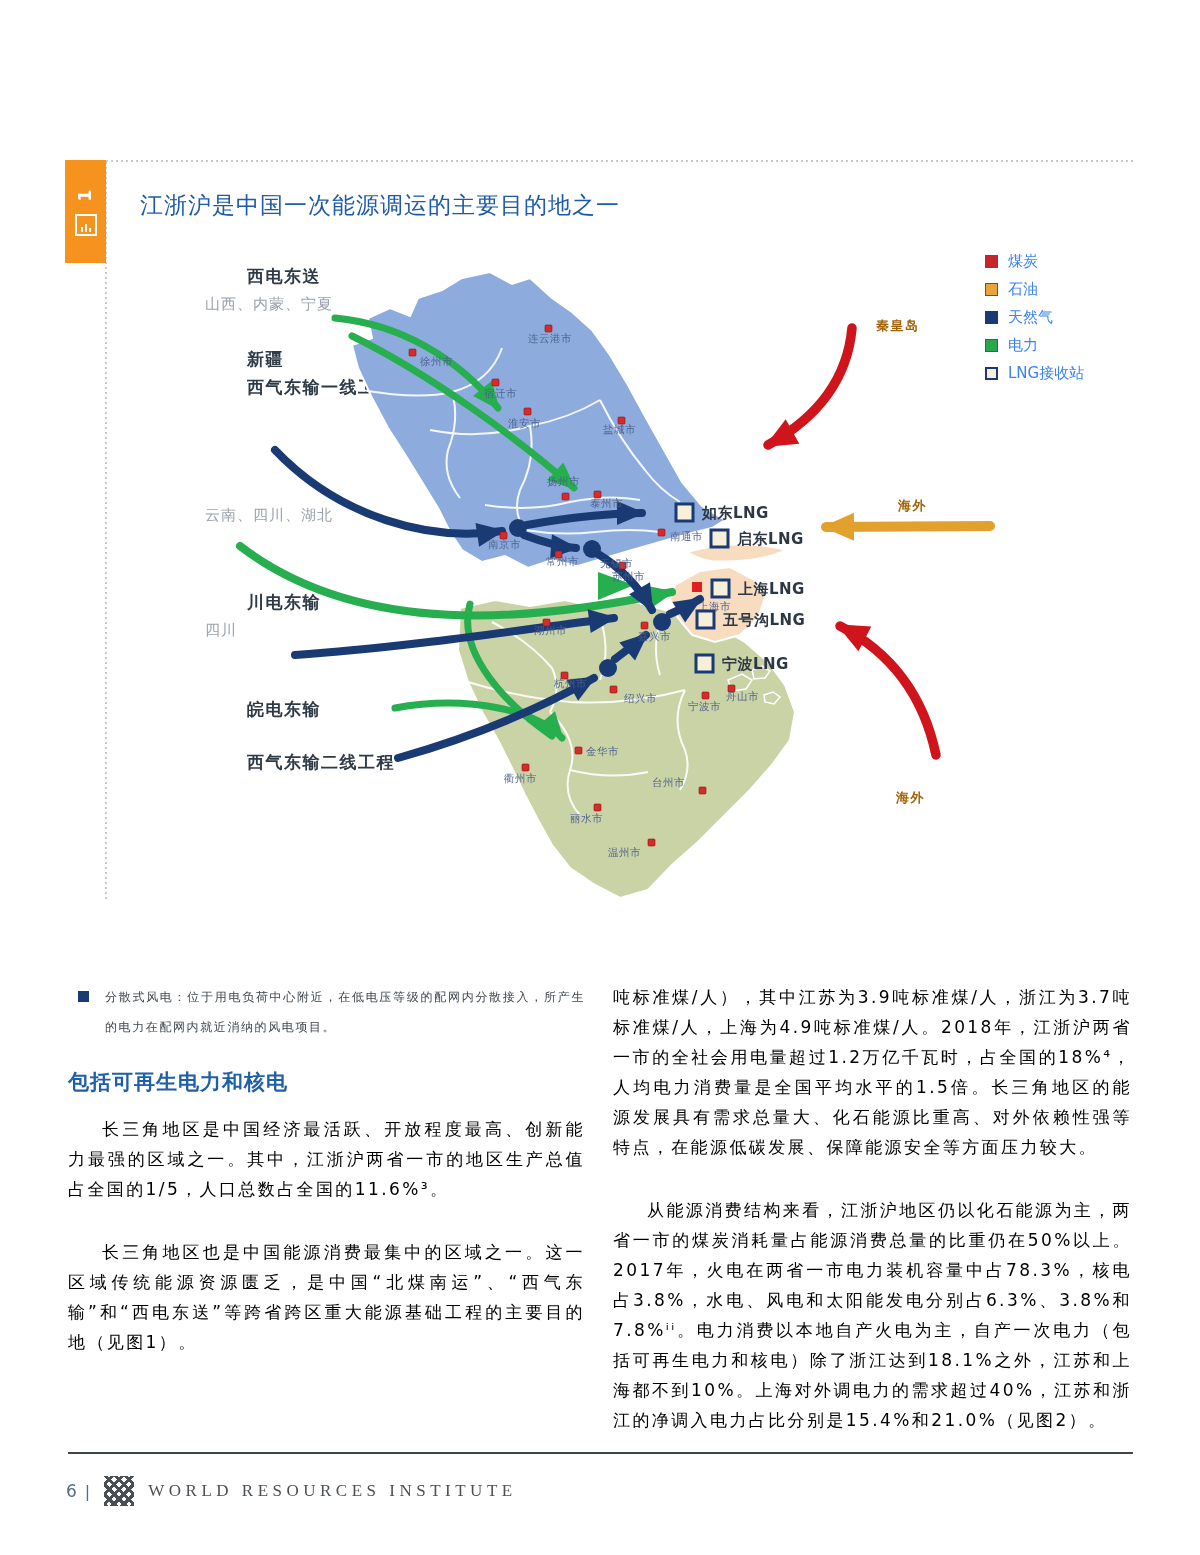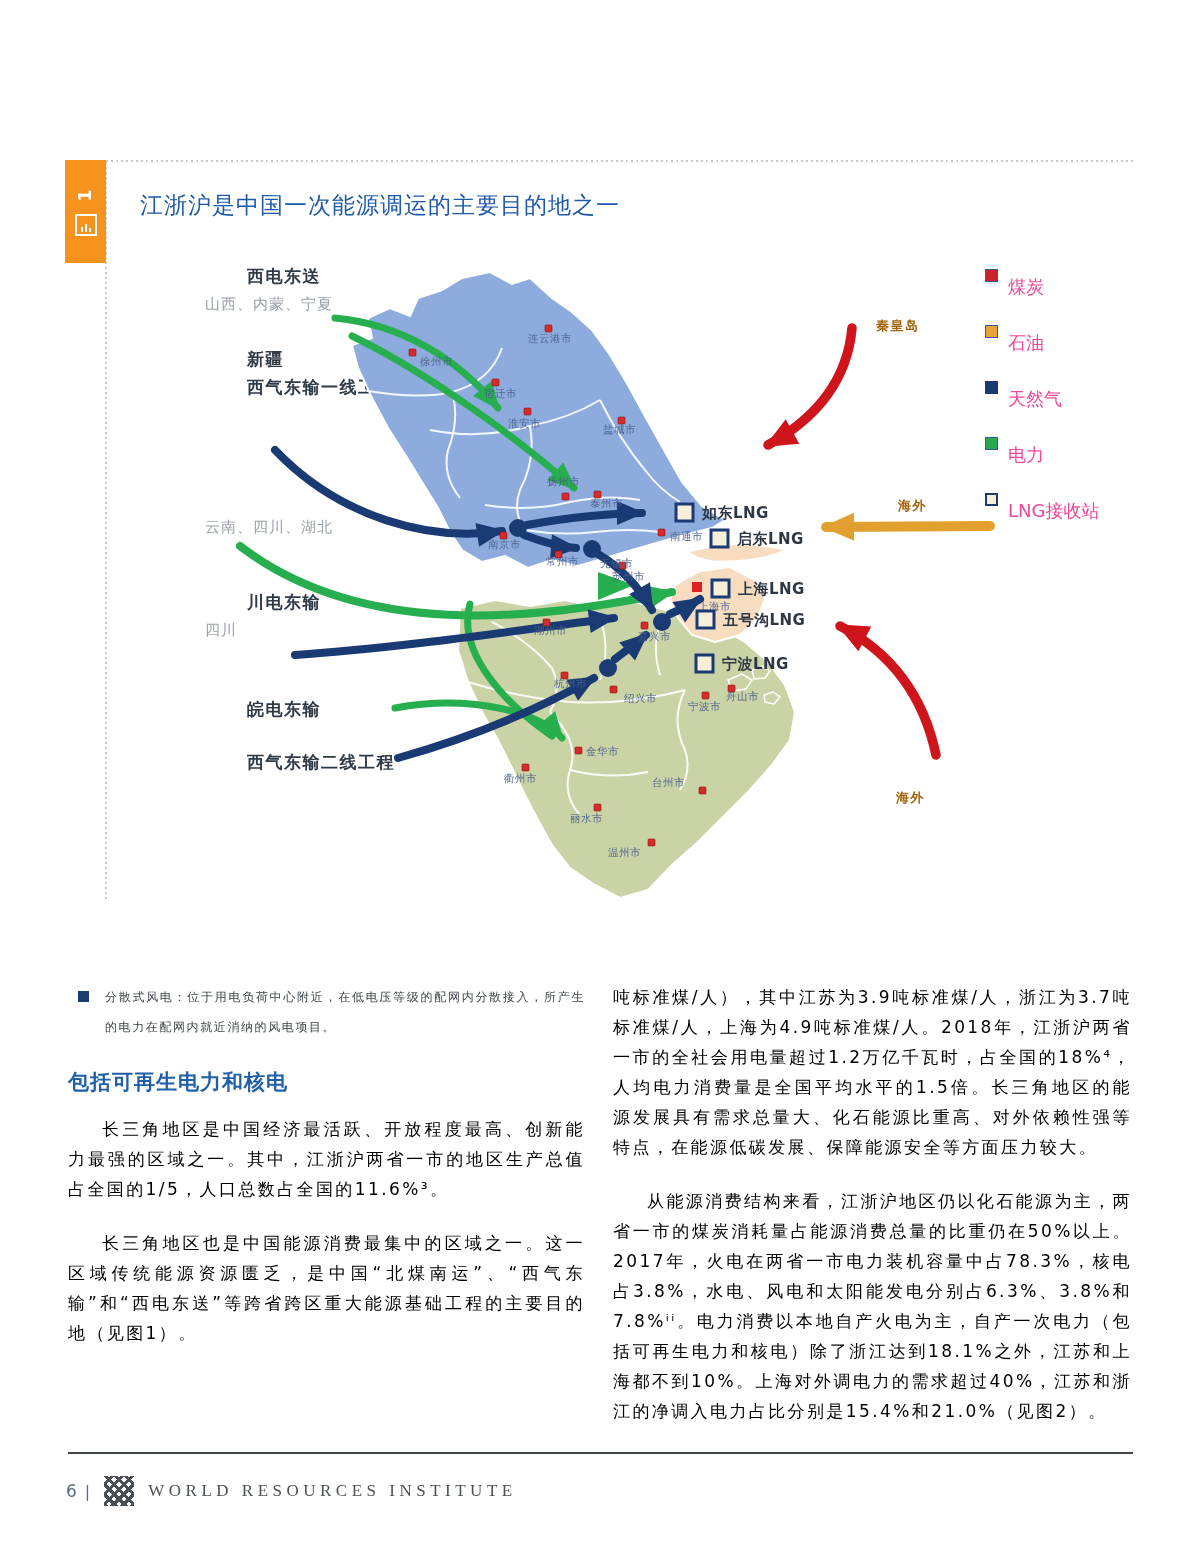--- a/index.html
+++ b/index.html
@@ -19,36 +19,36 @@
   .fig-title{position:absolute;left:140px;top:190px;font-size:23px;font-weight:normal;
            color:#1e5aa7;letter-spacing:1px;}
   .legend{position:absolute;left:985px;top:252px;}
   .legend-row{display:flex;align-items:center;margin-bottom:9px;}
   .sw{width:13px;height:13px;margin-right:10px;box-sizing:border-box;}
   .sw-coal{background:#c8242c;border:1.5px solid #35589a;}
   .sw-oil{background:#e8a33d;border:1.5px solid #35589a;}
   .sw-gas{background:#1a3a74;border:1.5px solid #1a3a74;}
   .sw-power{background:#27a84e;border:1.5px solid #35589a;}
   .sw-lng{background:#f7efd7;border:2px solid #1a3a74;}
-  .legend-label{font-size:18px;color:#ec4899;font-weight:500;margin-top:23px;}
+  .legend-label{font-size:15px;color:#3b82f6;font-weight:500;}
   .rl{position:absolute;}
   .rl-title{font-size:17px;font-weight:bold;color:#2f3a47;letter-spacing:1.5px;line-height:28px;margin-left:42px;}
   .rl-sub{font-size:15px;color:#9aa2ab;letter-spacing:1px;margin-top:5px;}
   .src-label{position:absolute;font-size:13px;font-weight:bold;color:#a16207;letter-spacing:1.5px;margin-top:19px;}
   .map-svg{position:absolute;left:100px;top:250px;}
   .city{font-size:10.5px;fill:#4a5f8c;opacity:.95;letter-spacing:.5px;}
   .lng-label{font-size:15px;font-weight:600;fill:#2e3744;letter-spacing:.5px;}
   
   .col{position:absolute;top:982px;}
   .col-left{left:68px;width:517px;}
   .col-right{left:613px;width:519px;}
   .para{font-size:17px;line-height:30px;letter-spacing:2.4px;text-align:justify;
         color:#000000;margin:0;}
   .indent{text-indent:2em;}
-  .mt{margin-top:24px;}
+  .mt{margin-top:33px;}
   .bullet-row{display:flex;align-items:flex-start;}
   .bullet-sq{flex:0 0 11px;width:11px;height:11px;background:#1a3a74;margin:9px 16px 0 10px;}
   .bullet-text{font-size:12px;line-height:30px;letter-spacing:1.6px;text-align:justify;color:#3f454c;}
   .section-heading{margin-top:26px;font-size:21px;font-weight:bold;color:#1f5fa8;letter-spacing:1px;}
   
   .footer-divider{position:absolute;left:68px;right:67px;top:1452px;height:2px;background:#41464d;}
   .footer{position:absolute;left:66px;top:1476px;display:flex;align-items:center;}
   .page-num{font-size:17px;color:#566c86;letter-spacing:2px;}
   .page-sep{font-size:16px;color:#566c86;margin:0 14px 0 6px;}
   .wri-logo{width:30px;height:30px;margin-right:14px;
@@ -99,21 +99,21 @@
 
   <div class="rl" style="left:205px;top:262px;">
     <div class="rl-title">西电东送</div>
     <div class="rl-sub">山西、内蒙、宁夏</div>
   </div>
   <div class="rl" style="left:205px;top:345px;">
     <div class="rl-title">新疆</div>
     <div class="rl-title">西气东输一线工程</div>
   </div>
   <div class="rl" style="left:205px;top:506px;">
-    <div class="rl-sub" style="margin-top:12px;">云南、四川、湖北</div>
+    <div class="rl-sub" style="margin-top:0;">云南、四川、湖北</div>
   </div>
   <div class="rl" style="left:205px;top:588px;">
     <div class="rl-title">川电东输</div>
     <div class="rl-sub">四川</div>
   </div>
   <div class="rl" style="left:205px;top:695px;">
     <div class="rl-title">皖电东输</div>
   </div>
   <div class="rl" style="left:205px;top:748px;">
     <div class="rl-title">西气东输二线工程</div>

